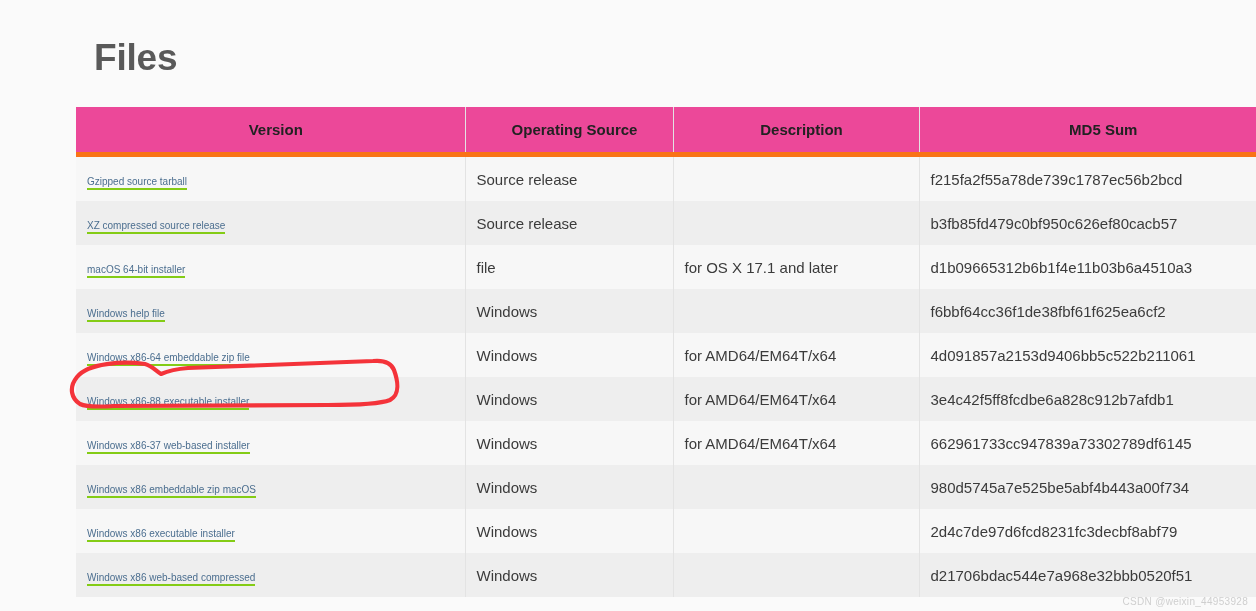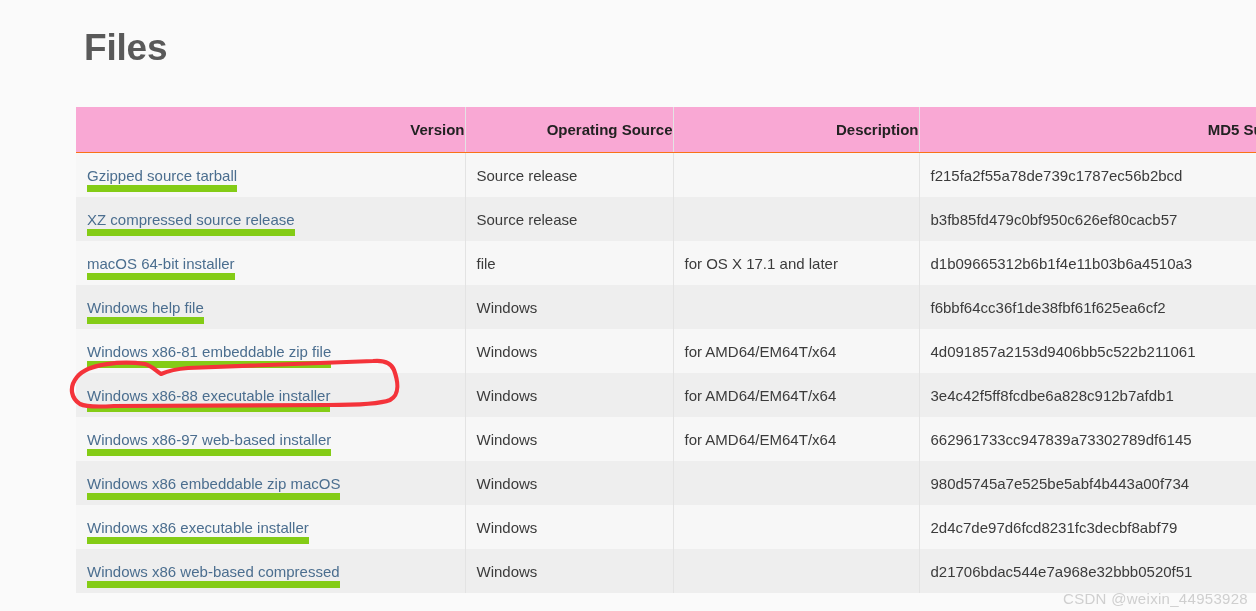--- a/index.html
+++ b/index.html
@@ -21,48 +21,48 @@
   }
   .page-title {
     position: absolute;
     left: 76px;
     top: 18px;
     font-size: 37px;
     font-weight: bold;
     color: #595959;
     letter-spacing: -0.2px;
     line-height: 1.2;
-    margin: 8px;
+    margin: 18px;
   }
   .table-wrap {
     position: absolute;
     left: 76px;
     top: 107px;
     width: 1200px;
   }
   table.files {
     border-collapse: collapse;
     width: 1200px;
     table-layout: fixed;
     font-size: 15px;
   }
   table.files col.c-version { width: 389px; }
   table.files col.c-os      { width: 208px; }
   table.files col.c-desc    { width: 246px; }
   table.files col.c-md5     { width: 357px; }
 
   table.files thead th {
-    background: #f9a8d4;
+    background: #ec4899;
     color: #222;
     font-weight: bold;
     font-size: 15px;
-    text-align: right;
+    text-align: center;
     padding: 14px 0 14px 11px;
     border-right: 1px solid #e3e3e3;
-    border-bottom: 1px solid #f97316;
+    border-bottom: 5px solid #f97316;
     vertical-align: middle;
     white-space: nowrap;
   }
   table.files thead th:last-child { border-right: none; }
 
   table.files tbody td {
     padding: 13px 0 13px 11px;
     border-right: 1px solid #e3e3e3;
     color: #3b3b3b;
     font-size: 15px;
@@ -72,29 +72,29 @@
     overflow: hidden;
   }
   table.files tbody td:last-child { border-right: none; }
 
   table.files tbody tr:nth-child(odd)  td { background: #f7f7f7; }
   table.files tbody tr:nth-child(even) td { background: #eeeeee; }
 
   a.file-link {
     color: #4b6e8f;
     text-decoration: none;
-    border-bottom: 7px solid #84cc16;
+    border-bottom: 2px solid #84cc16;
     padding-bottom: 1px;
-    font-size: 15px;
+    font-size: 10px;
   }
   .watermark {
     position: absolute;
     right: 8px;
     bottom: 4px;
-    font-size: 15px;
+    font-size: 10px;
     color: #cfcfcf;
     letter-spacing: 0.3px;
     font-family: "Liberation Sans", sans-serif;
     white-space: nowrap;
   }
   .annotation {
     position: absolute;
     left: 28px;
     top: 355px;
     width: 400px;
@@ -144,33 +144,33 @@
           <td>for OS X 17.1 and later</td>
           <td>d1b09665312b6b1f4e11b03b6a4510a3</td>
         </tr>
         <tr>
           <td><a class="file-link" href="#">Windows help file</a></td>
           <td>Windows</td>
           <td></td>
           <td>f6bbf64cc36f1de38fbf61f625ea6cf2</td>
         </tr>
         <tr>
-          <td><a class="file-link" href="#">Windows x86-81 embeddable zip file</a></td>
+          <td><a class="file-link" href="#">Windows x86-64 embeddable zip file</a></td>
           <td>Windows</td>
           <td>for AMD64/EM64T/x64</td>
           <td>4d091857a2153d9406bb5c522b211061</td>
         </tr>
         <tr>
           <td><a class="file-link" href="#">Windows x86-88 executable installer</a></td>
           <td>Windows</td>
           <td>for AMD64/EM64T/x64</td>
           <td>3e4c42f5ff8fcdbe6a828c912b7afdb1</td>
         </tr>
         <tr>
-          <td><a class="file-link" href="#">Windows x86-97 web-based installer</a></td>
+          <td><a class="file-link" href="#">Windows x86-37 web-based installer</a></td>
           <td>Windows</td>
           <td>for AMD64/EM64T/x64</td>
           <td>662961733cc947839a73302789df6145</td>
         </tr>
         <tr>
           <td><a class="file-link" href="#">Windows x86 embeddable zip macOS</a></td>
           <td>Windows</td>
           <td></td>
           <td>980d5745a7e525be5abf4b443a00f734</td>
         </tr>

